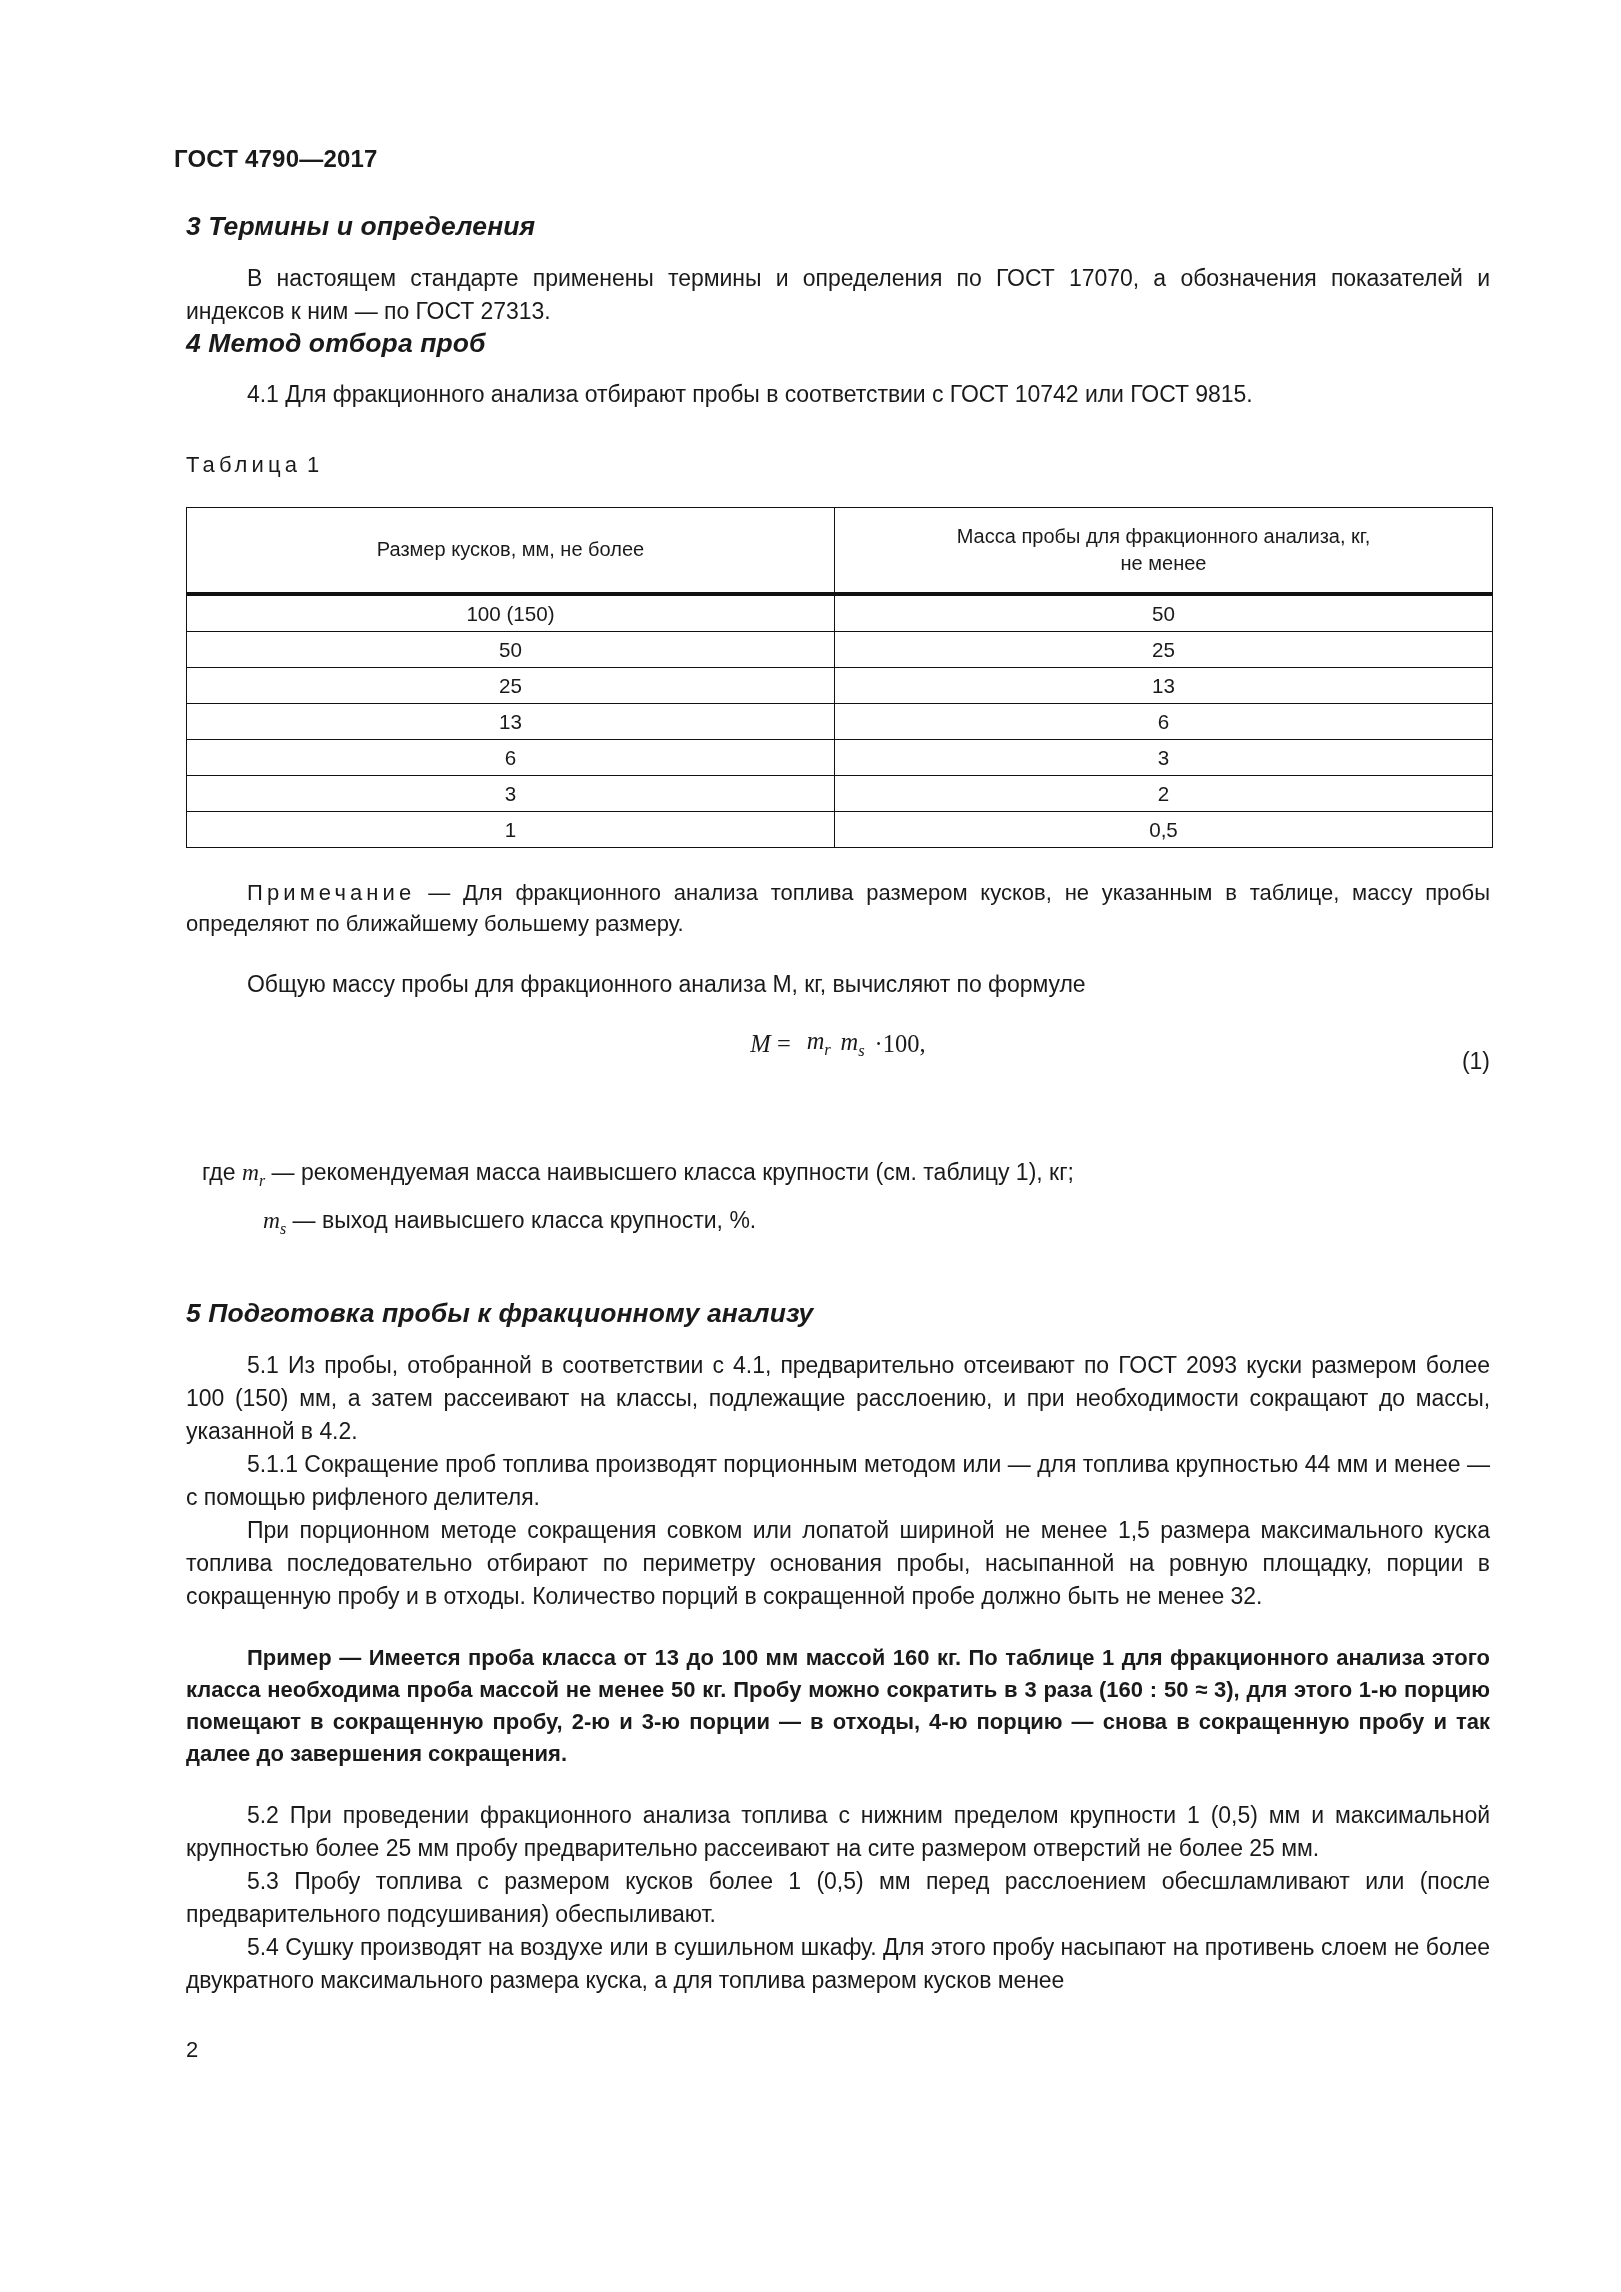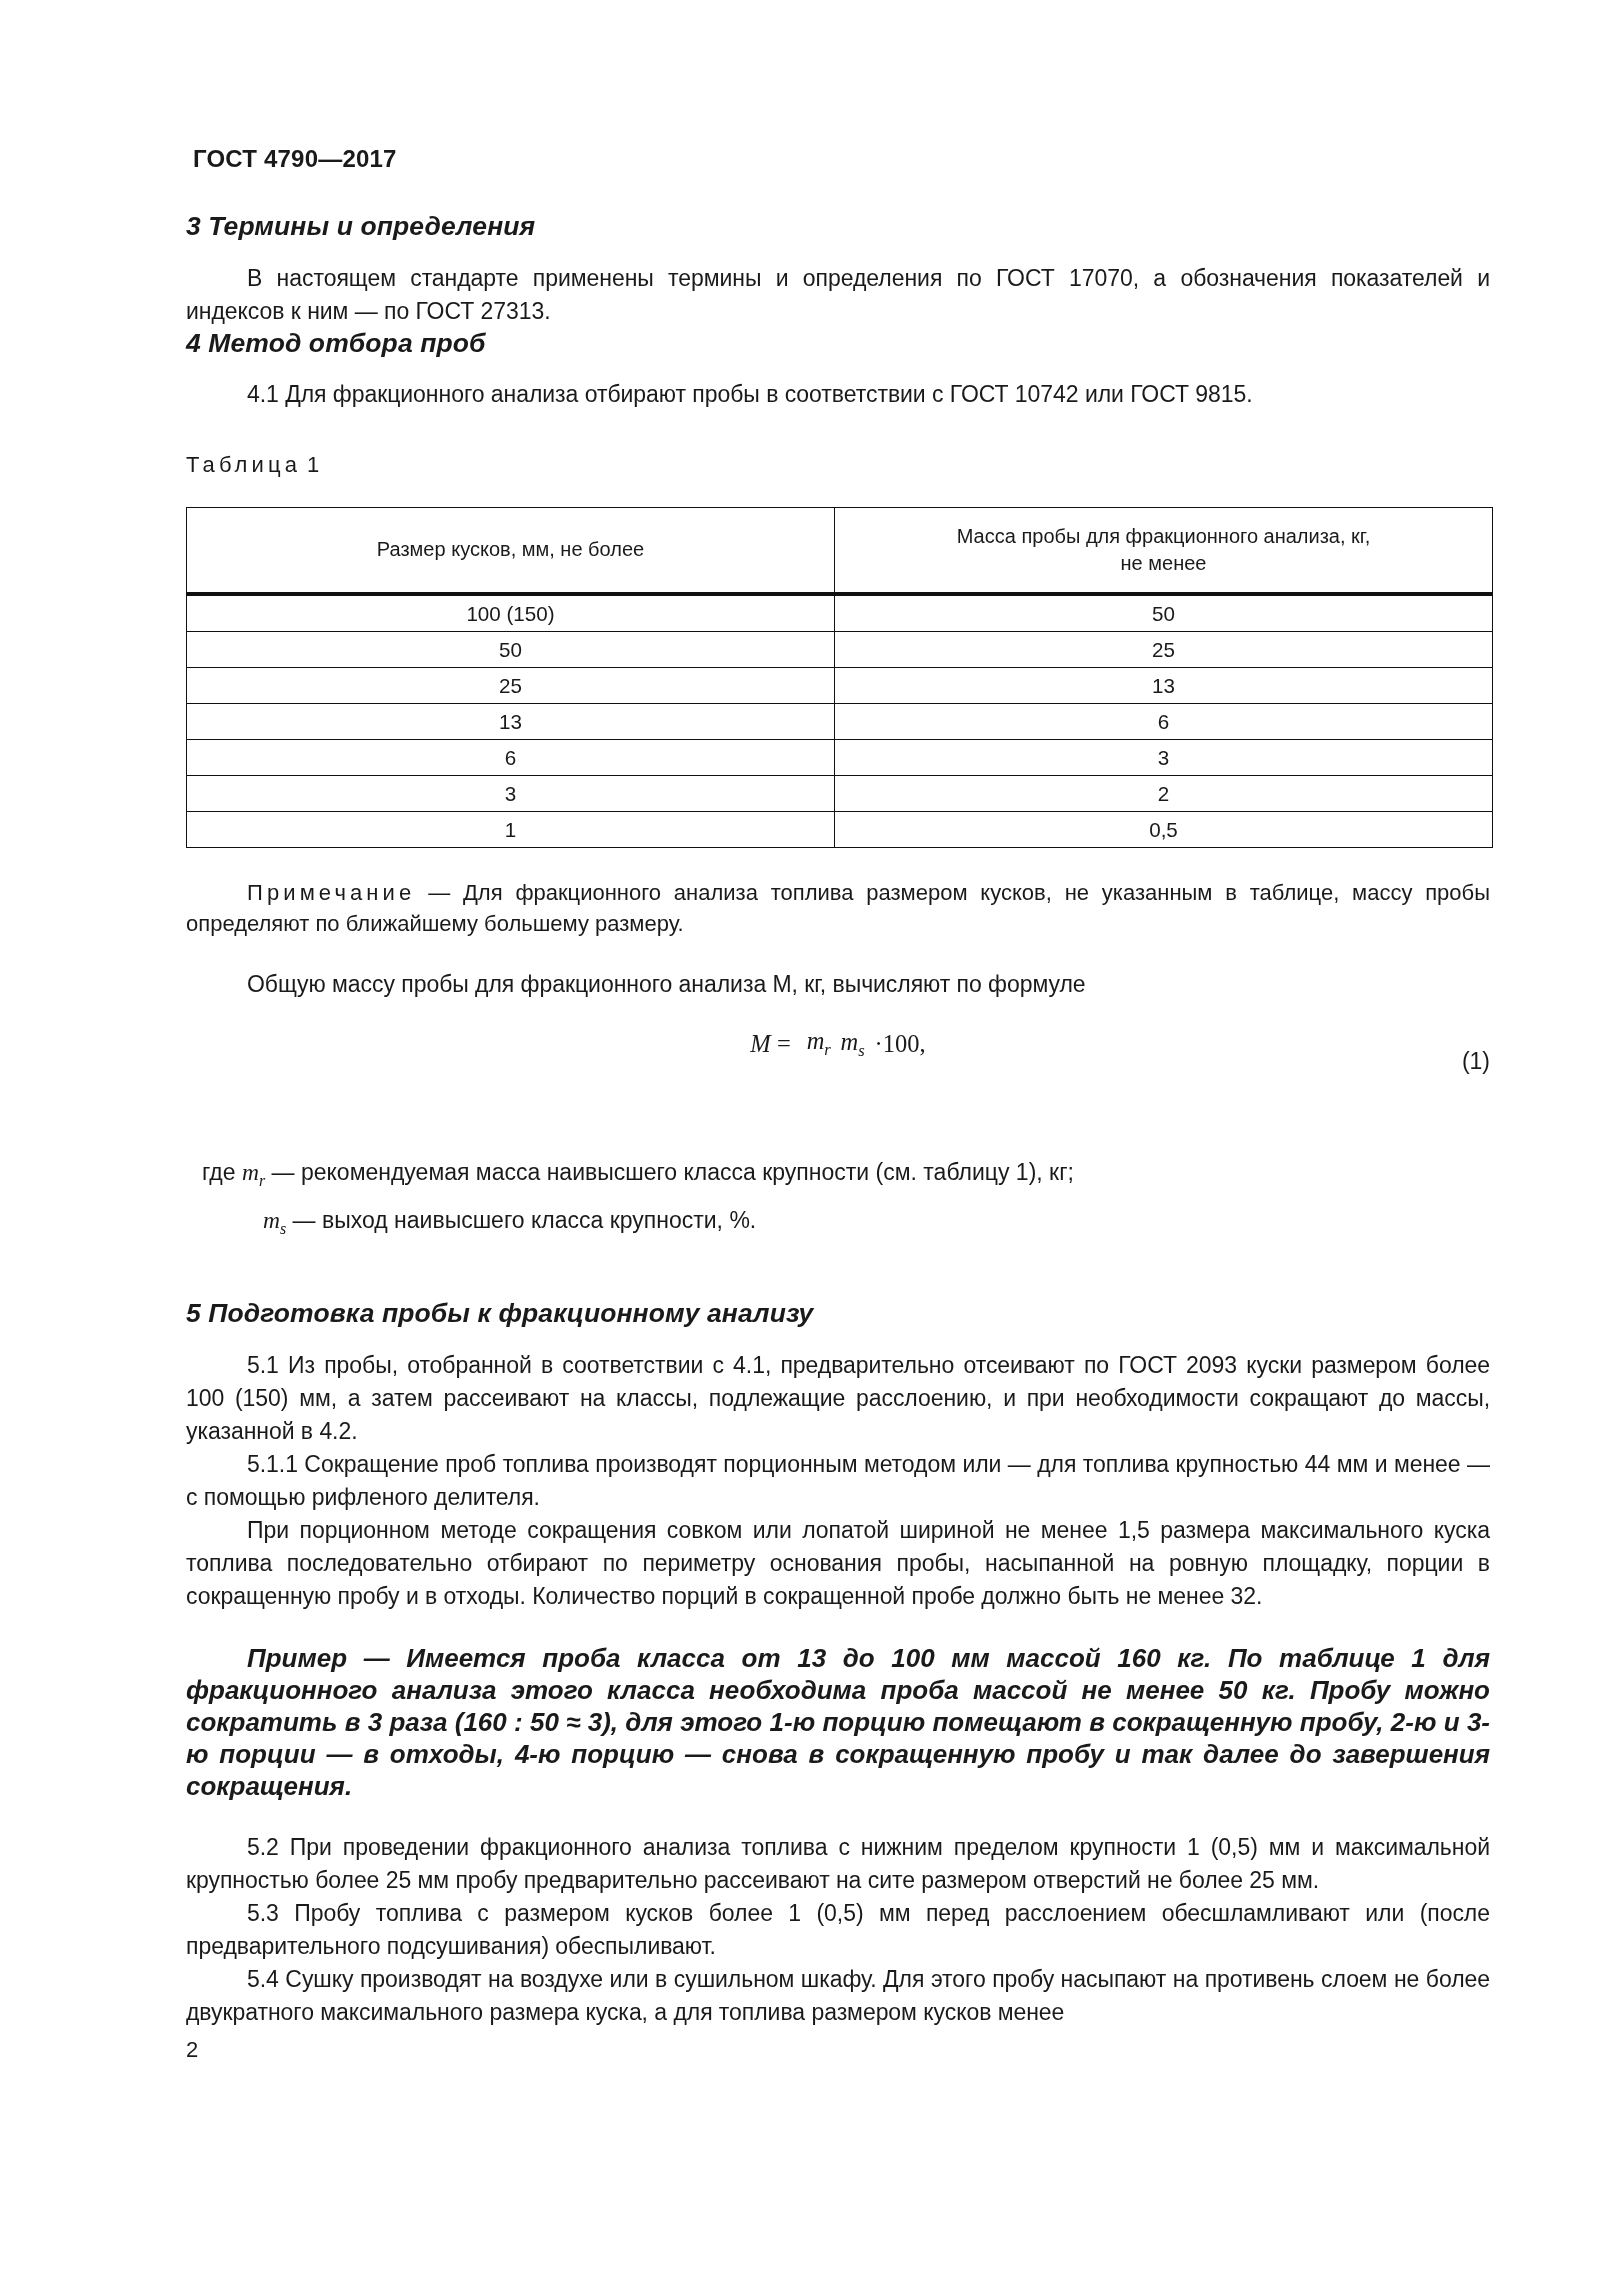--- a/index.html
+++ b/index.html
@@ -12,21 +12,21 @@
     width: 1621px;
     height: 2293px;
     background: #ffffff;
     font-family: "Liberation Sans", sans-serif;
     color: #1a1a1a;
     box-sizing: border-box;
     overflow: hidden;
   }
   .doc-header {
     position: absolute;
-    left: 193px;
+    left: 174px;
     top: 145px;
     font-size: 24px;
     font-weight: bold;
     letter-spacing: 0.2px;
     white-space: nowrap;
   }
   .body-area {
     position: absolute;
     left: 186px;
     top: 211px;
@@ -150,23 +150,22 @@
 
   .where {
     font-size: 23px;
     line-height: 25px;
     margin: 16px;
   }
   .where .it { font-style: italic; font-family: "Liberation Serif", serif; font-size: 23.5px;}
   .where-2 { padding-left: 61px; }
 
   .example {
-    font-size: 26px;
+    font-size: 22px;
     line-height: 32px;
-    font-style: italic;
     font-weight: bold;
     text-align: justify;
     text-indent: 61px;
     margin: 0;
   }
 
   .page-number {
     position: absolute;
     left: 186px;
     top: 2037px;

